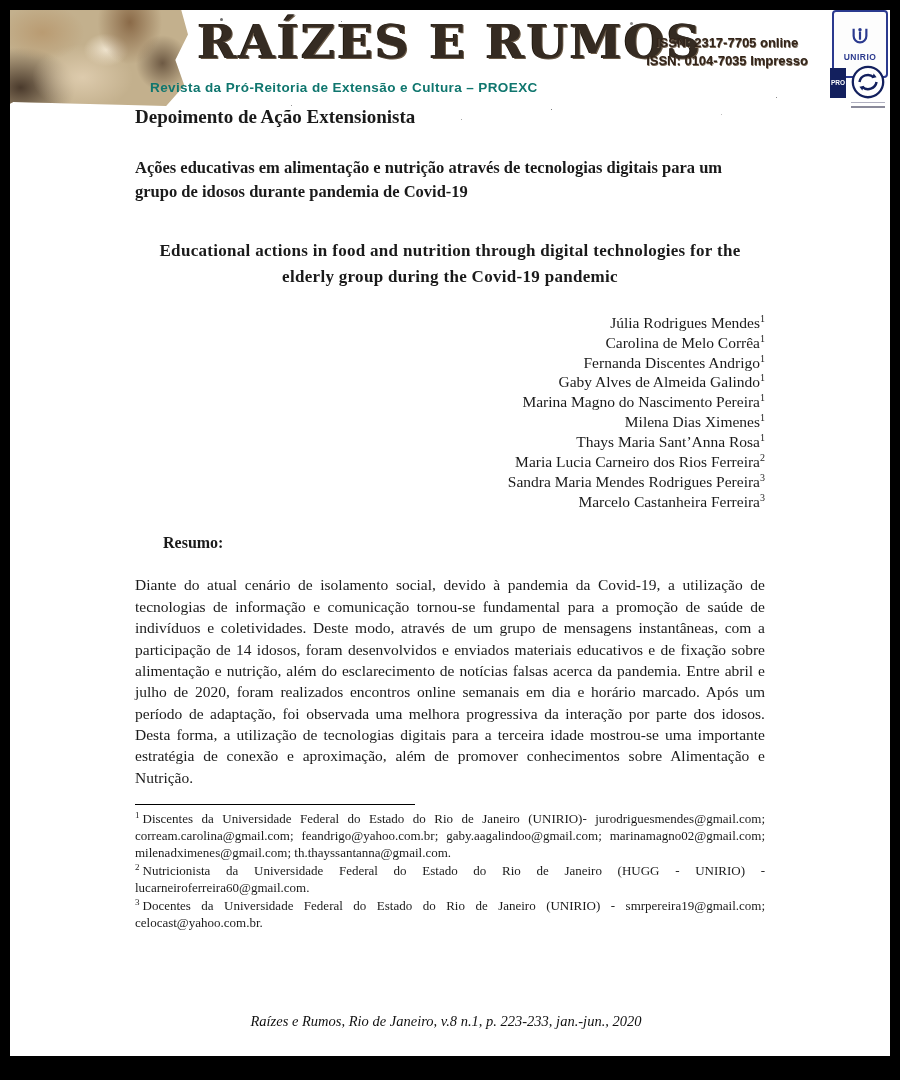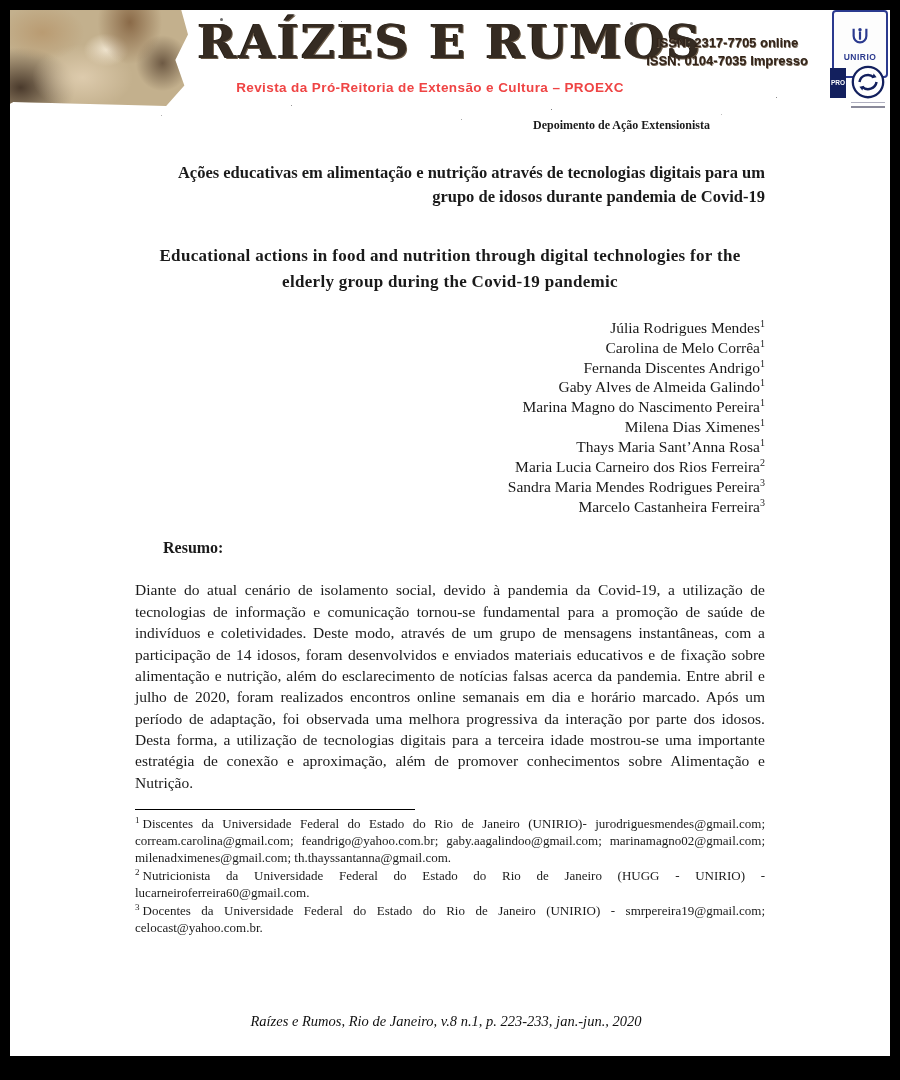--- a/index.html
+++ b/index.html
@@ -40,21 +40,21 @@
     clip-path: polygon(0 0, 96% 4%, 100% 30%, 93% 55%, 98% 80%, 88% 100%, 4% 96%, 0 100%);
   }
   .journal-title{
     position:absolute; left:160px; top:6px; width:560px;
     text-align:center; font-size:47px; font-weight:bold; letter-spacing:2px;
     color:#352b22; text-shadow:1px 1px 0 #6b5b48, -1px 0 0 #20180f;
     font-family:"DejaVu Serif", serif; line-height:1.1;
   }
   .journal-subtitle{
     position:absolute; left:140px; top:70px; width:560px;
-    text-align:center; font-size:13.5px; font-weight:bold; color:#ef4444;
+    text-align:left; font-size:13.5px; font-weight:bold; color:#0f766e;
     letter-spacing:.4px; font-family:"Liberation Sans", sans-serif;
   }
   .issn-block{
     position:absolute; right:82px; top:24px; text-align:center;
     font-size:13px; font-weight:bold; color:#32241a; line-height:1.35;
     font-family:"Liberation Sans", sans-serif; text-shadow:.5px .5px 0 #7a6a58;
   }
   .unirio-logo{
     position:absolute; right:2px; top:0; width:56px; height:68px;
     border:2px solid #2b3a8f; border-radius:4px; background:#fdfdfd;
@@ -71,23 +71,23 @@
   .pro-box{
     margin-top:4px; width:16px; height:30px; background:#13205e; color:#fff;
     font-family:"Liberation Sans", sans-serif; font-size:6.5px; font-weight:bold;
     display:flex; flex-direction:column; align-items:center; justify-content:center; line-height:1.15;
   }
   .proexc-emblem{ position:relative; width:40px; height:44px; }
   .proexc-caption{ position:absolute; bottom:0; left:3px; right:3px; height:6px;
     border-bottom:2px solid #8a8a9a; border-top:1px solid #b0b0c0; }
   
   .content{ padding:0 125px; }
-  .section-label{ margin-top:12px; text-align:right; padding-right:55px;
-    font-weight:bold; font-size:12px; }
-  .title-pt{ margin-top:28px; text-align:right; font-weight:bold;
+  .section-label{ text-align:left; padding-right:55px;
+    font-weight:bold; font-size:19px; }
+  .title-pt{ margin-top:28px; text-align:left; font-weight:bold;
     font-size:16.5px; line-height:1.45; }
   .title-en{ margin-top:34px; text-align:center; font-size:17px;
     line-height:1.55; letter-spacing:.3px; }
   .authors{ margin-top:22px; text-align:right; font-size:15.5px; line-height:1.28; }
   .authors sup{ font-size:10px; }
   .abstract-heading{ margin-top:22px; font-weight:bold; font-size:16px;margin-left:28px; }
   .abstract{ margin-top:22px; text-align:justify; font-size:15.5px; line-height:1.38; }
   
   .footnote-rule{ margin-top:16px; width:280px; border:none;
     border-top:1.5px solid #000; }

